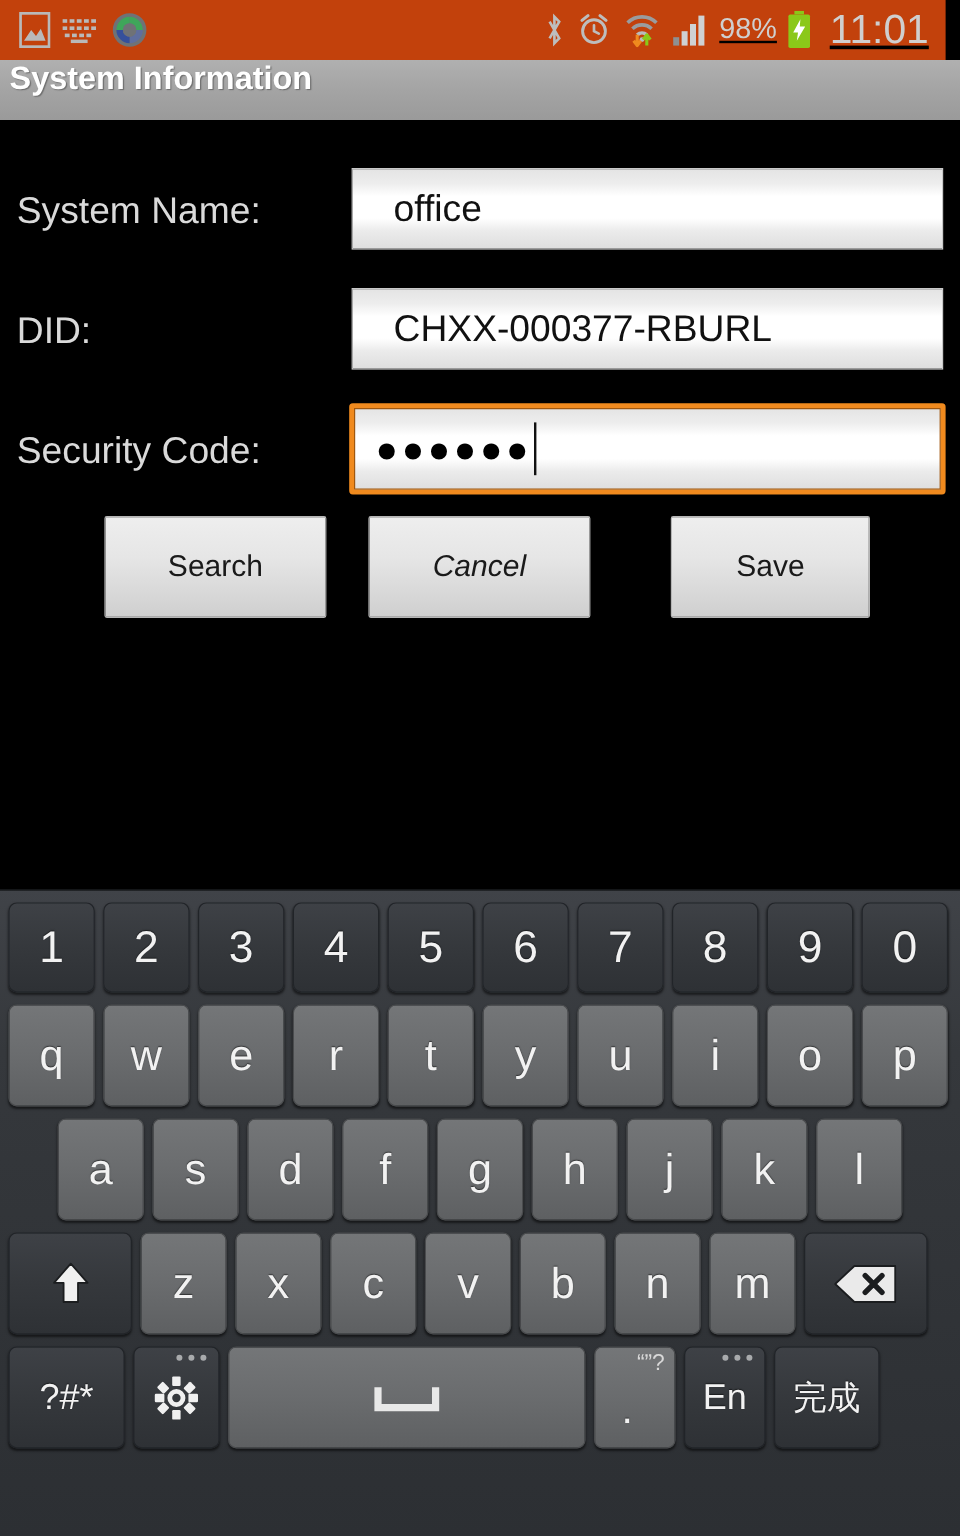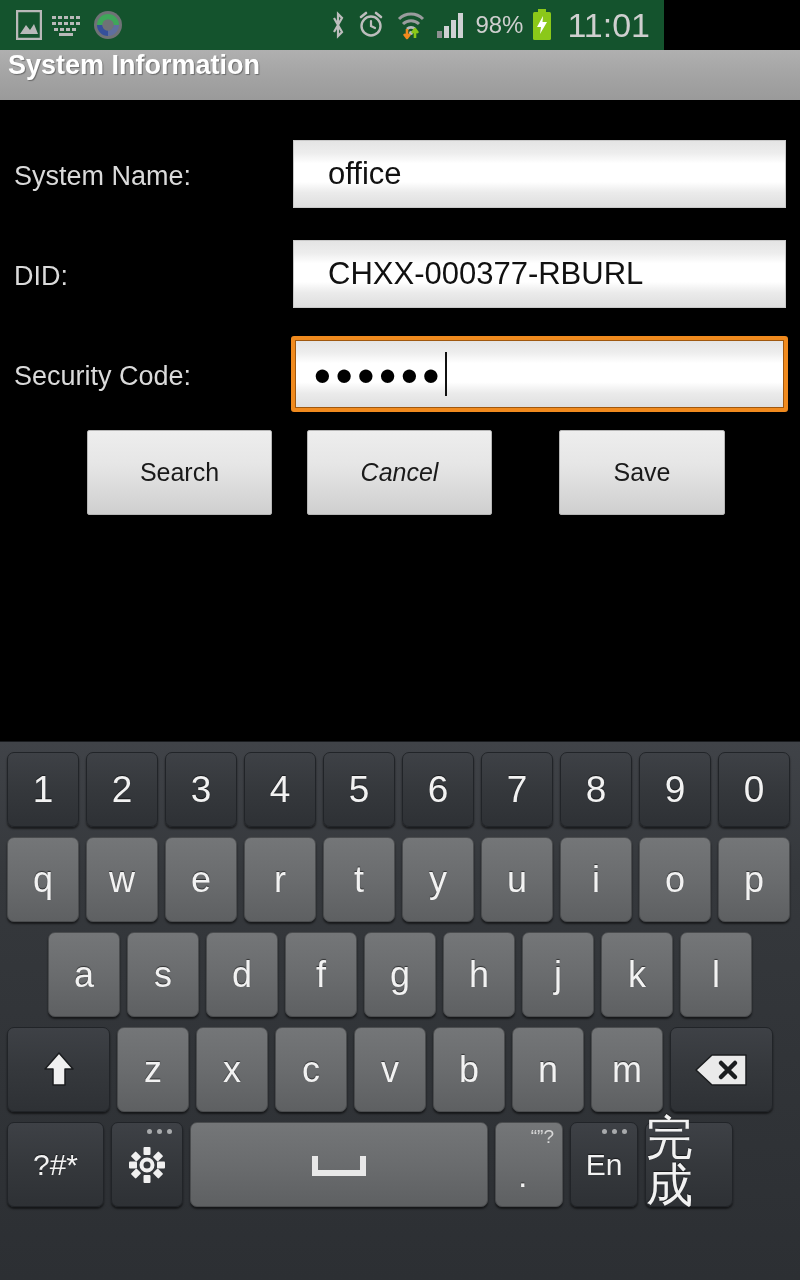--- a/index.html
+++ b/index.html
@@ -6,23 +6,23 @@
   html, body {
     width: 800px; height: 1280px;
     background: #000;
     font-family: "Liberation Sans", sans-serif;
     overflow: hidden;
   }
   #screen { position: relative; width: 800px; height: 1280px; background: #000; }
 
   
   #statusbar {
-    position: absolute; left: 0; top: 0; width: 664px; height: 50px;
-    background: #14532d;
-    display: flex; align-items: center;
+    position: absolute; left: 0; top: 0; width: 788px; height: 50px;
+    background: #c2410c;
+    display: flex; align-items: center; text-decoration: underline;
   }
   #status-left { display: flex; align-items: center; gap: 10px; padding-left: 16px; }
   #status-right { display: flex; align-items: center; gap: 9px; margin-left: auto; padding-right: 14px; }
 
   .sb-icon { display: block; }
 
   .clock {
     color: #cfcfcf; font-size: 34px; letter-spacing: 0px;
     font-family: "Liberation Sans", sans-serif;
     line-height: 50px; padding-left: 6px;
@@ -40,21 +40,21 @@
     color: #ffffff; font-size: 27px; font-weight: bold;
     padding-left: 8px; text-shadow: 1px 1px 1px rgba(0,0,0,0.35);
   }
 
   
   #form { position: absolute; left: 0; top: 104px; width: 800px; height: 637px; background: #000; }
 
   .row { position: absolute; left: 0; width: 800px; height: 100px; }
   .row .label {
     position: absolute; left: 14px; top: 50%; transform: translateY(-50%);
-    color: #dadada; font-size: 27px; white-space: nowrap;
+    color: #dadada; font-size: 31px; white-space: nowrap;
   }
   .field {
     position: absolute; left: 293px; width: 493px; height: 68px;
     background: linear-gradient(to bottom,
        #e4e4e4 0%, #ededed 18%, #ffffff 34%, #ffffff 62%, #ebebeb 78%, #dedede 100%);
     border: 1px solid #c9c9c9;
     display: flex; align-items: center;
   }
   .field .value {
     color: #111; font-size: 31px; padding-left: 18px; white-space: nowrap; margin-left: 16px;
@@ -118,21 +118,21 @@
     border: 1px solid #212428;
   }
   
   .key.light {
     background: linear-gradient(to bottom, #747678 0%, #6a6c6e 50%, #5e6062 100%);
     border: 1px solid #4a4c4e;
   }
   .key .glyph { font-size: 36px; line-height: 1; text-shadow: 0 -1px 1px rgba(0,0,0,0.55); }
   .key .glyph.num { font-size: 37px; }
   .key .glyph.small { font-size: 30px; }
-  .key .glyph.cjk { font-size: 47px; font-family: Liberation Mono, monospace; }
+  .key .glyph.cjk { font-size: 28px; font-family: Liberation Sans, sans-serif; }
 
   
   .hint-dots {
     position: absolute; top: 6px; right: 10px;
     display: flex; gap: 5px;
   }
   .hint-dots i { width: 5px; height: 5px; border-radius: 50%; background: #a8aaac; display: block; }
   .period-hint {
     position: absolute; top: 4px; right: 8px; color: #d8d8d8; font-size: 19px; line-height: 1;
   }

